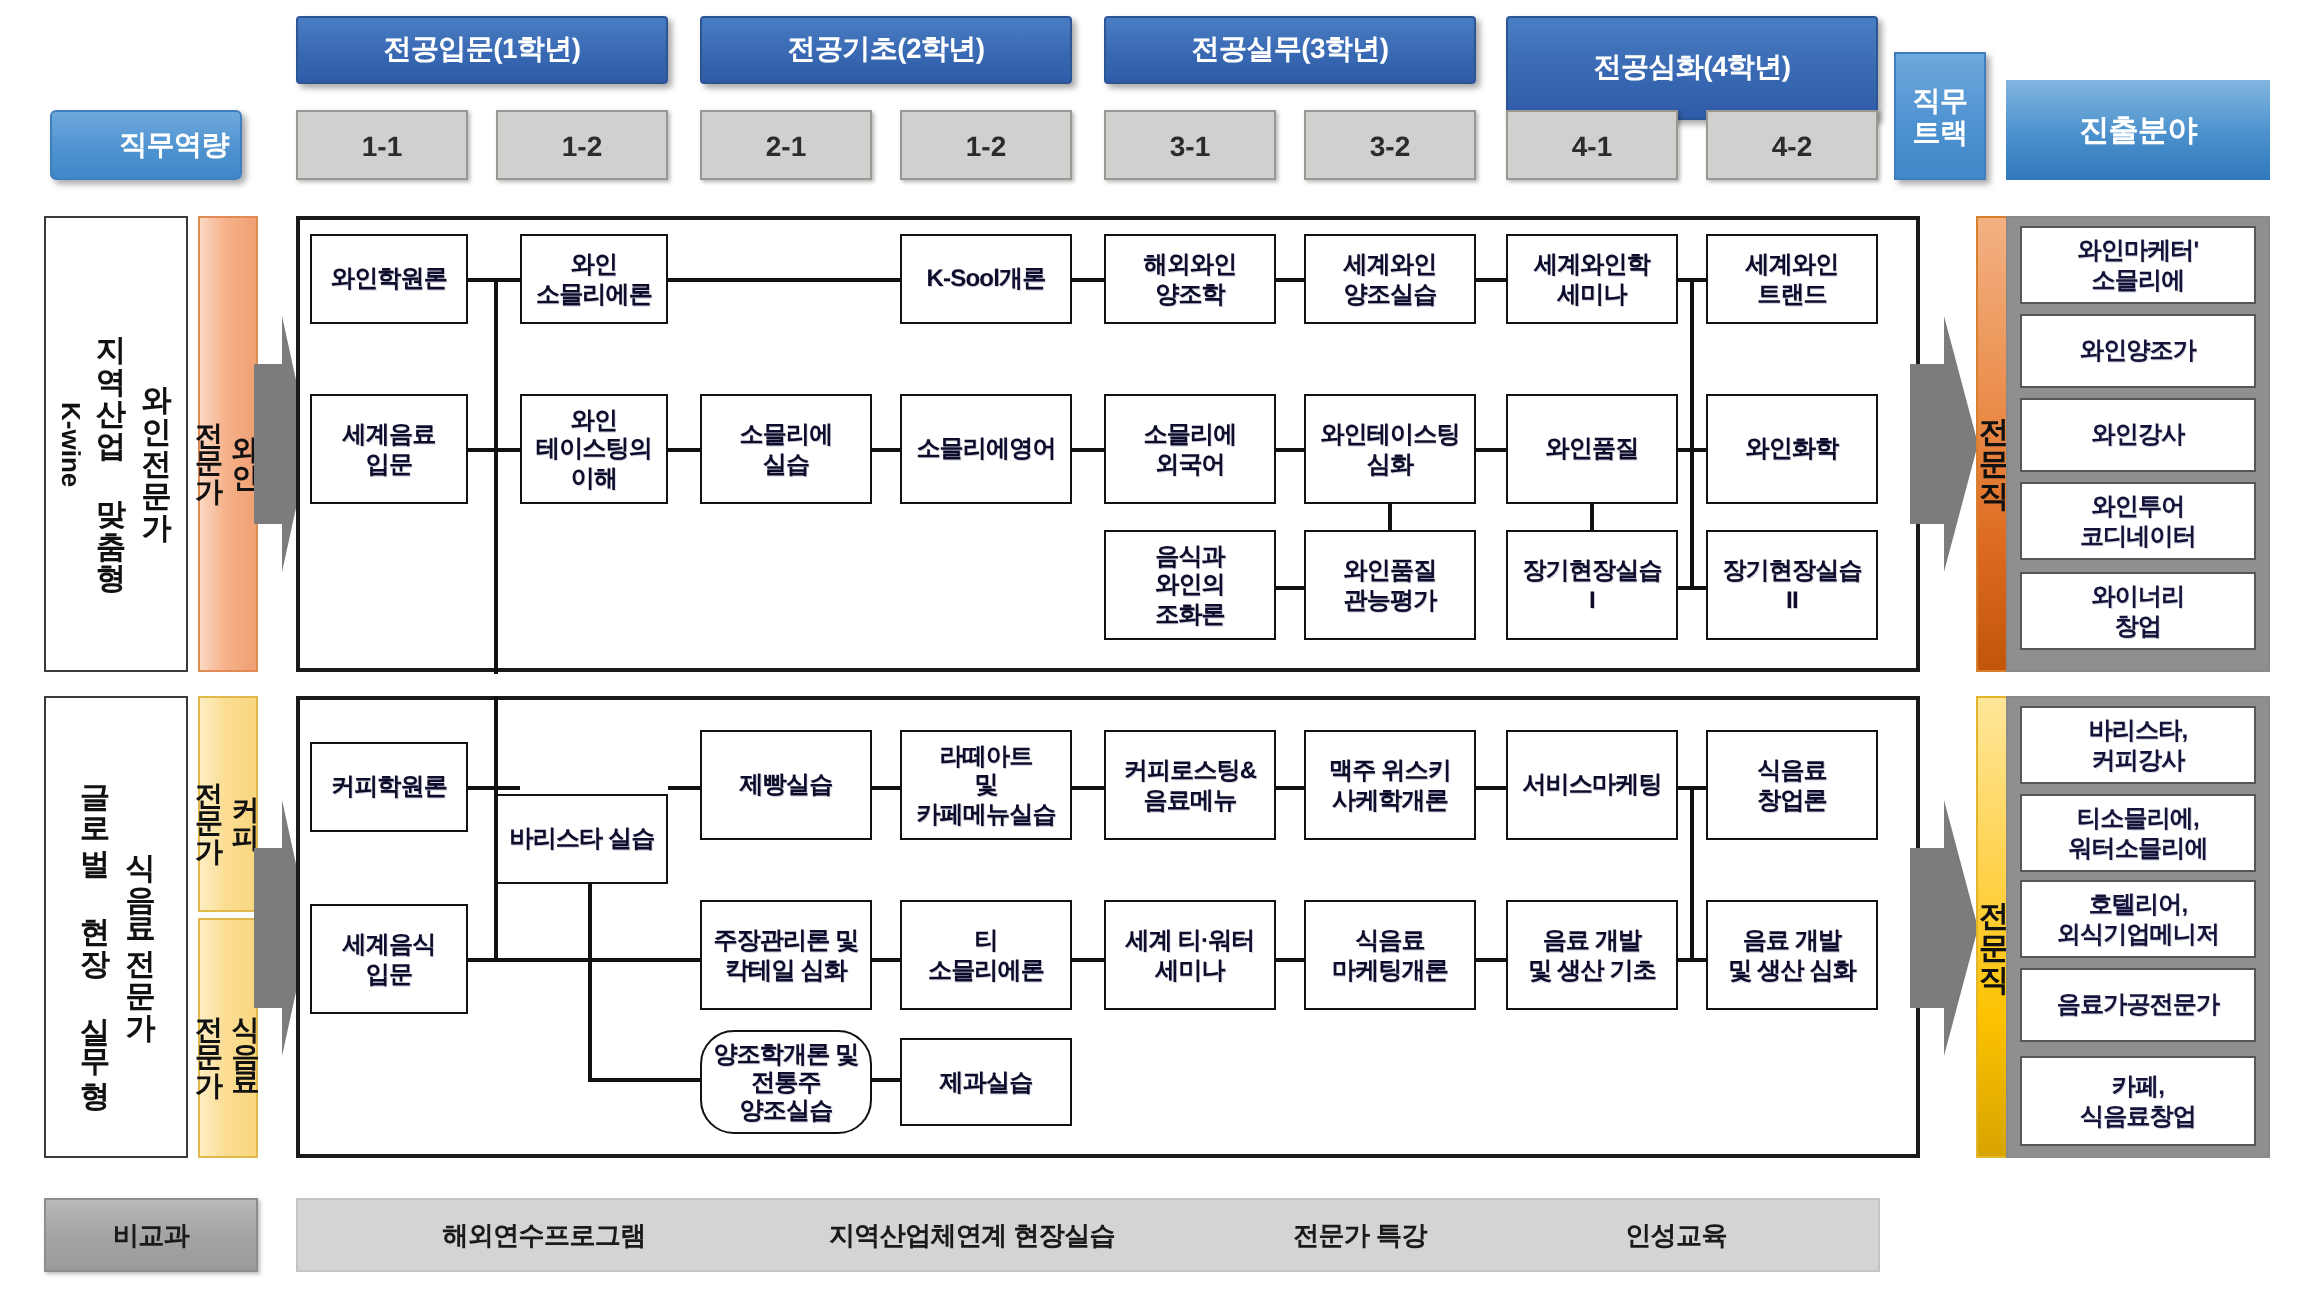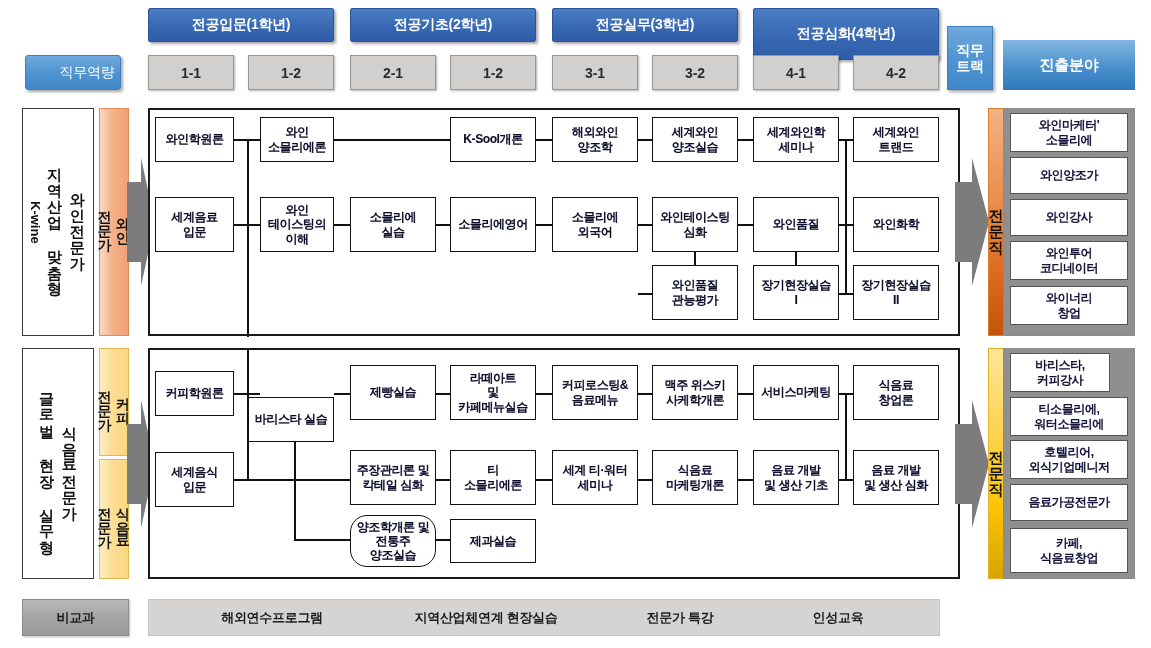--- a/index.html
+++ b/index.html
@@ -29,21 +29,21 @@
   .semcell{
     background:#d2d0ce;
     border:1px solid #9a9893;
     color:#2b2b2b;font-weight:bold;font-size:14px;
     box-shadow:1px 1px 2px rgba(0,0,0,.3);
   }
   
   .capchip{
     background:linear-gradient(to bottom,#6fa8dc 0%,#4f93d1 55%,#4088c8 100%);
     border:1px solid #3f7fbe;
-    color:#fff;font-weight:normal;font-size:14px;
+    color:#fff;font-weight:bold;font-size:14px;
     border-radius:3px;
     box-shadow:2px 2px 3px rgba(0,0,0,.35);
     letter-spacing:-0.3px;
     padding-left:28px;
   }
   
   .trackchip{
     background:linear-gradient(to bottom,#6fa8dc 0%,#4f93d1 55%,#4088c8 100%);
     border:1px solid #3f7fbe;
     color:#fff;font-weight:bold;font-size:14px;line-height:1.15;
@@ -233,20 +233,23 @@
   <div class="abs course ctr" style="left:350px;top:197px;width:86px;height:55px;">소믈리에
 실습</div>
 
   <div class="abs course ctr" style="left:450px;top:117px;width:86px;height:45px;">K-Sool개론</div>
   <div class="abs course ctr" style="left:450px;top:197px;width:86px;height:55px;">소믈리에영어</div>
 
   <div class="abs course ctr" style="left:552px;top:117px;width:86px;height:45px;">해외와인
 양조학</div>
   <div class="abs course ctr" style="left:552px;top:197px;width:86px;height:55px;">소믈리에
 외국어</div>
+  <div class="abs course ctr" style="left:552px;top:265px;width:86px;height:55px;">음식과
+와인의
+조화론</div>
 
   <div class="abs course ctr" style="left:652px;top:117px;width:86px;height:45px;">세계와인
 양조실습</div>
   <div class="abs course ctr" style="left:652px;top:197px;width:86px;height:55px;">와인테이스팅
 심화</div>
   <div class="abs course ctr" style="left:652px;top:265px;width:86px;height:55px;">와인품질
 관능평가</div>
 
   <div class="abs course ctr" style="left:753px;top:117px;width:86px;height:45px;">세계와인학
 세미나</div>
@@ -373,21 +376,21 @@
         <polygon points="0,24 17,24 17,0 34,64 17,128 17,104 0,104" fill="#7c7c7c"></polygon>
       </svg>
   </div>
 
   <div class="abs trackbar-fb ctr" style="left:988px;top:348px;width:36px;height:231px;">
     <span class="trackbar-text">식음료
 전문직</span>
   </div>
 
   <div class="abs fieldcol" style="left:1003px;top:348px;width:132px;height:231px;"></div>
-  <div class="abs fieldbox ctr" style="left:1010px;top:353px;width:100px;height:39px;">바리스타,
+  <div class="abs fieldbox ctr" style="left:1010px;top:353px;width:118px;height:39px;">바리스타,
 커피강사</div>
   <div class="abs fieldbox ctr" style="left:1010px;top:397px;width:118px;height:39px;">티소믈리에,
 워터소믈리에</div>
   <div class="abs fieldbox ctr" style="left:1010px;top:440px;width:118px;height:39px;">호텔리어,
 외식기업메니저</div>
   <div class="abs fieldbox ctr" style="left:1010px;top:484px;width:118px;height:37px;">음료가공전문가</div>
   <div class="abs fieldbox ctr" style="left:1010px;top:528px;width:118px;height:45px;">카페,
 식음료창업</div>
 
   <div class="abs extra-chip ctr" style="left:22px;top:599px;width:107px;height:37px;">비교과</div>

